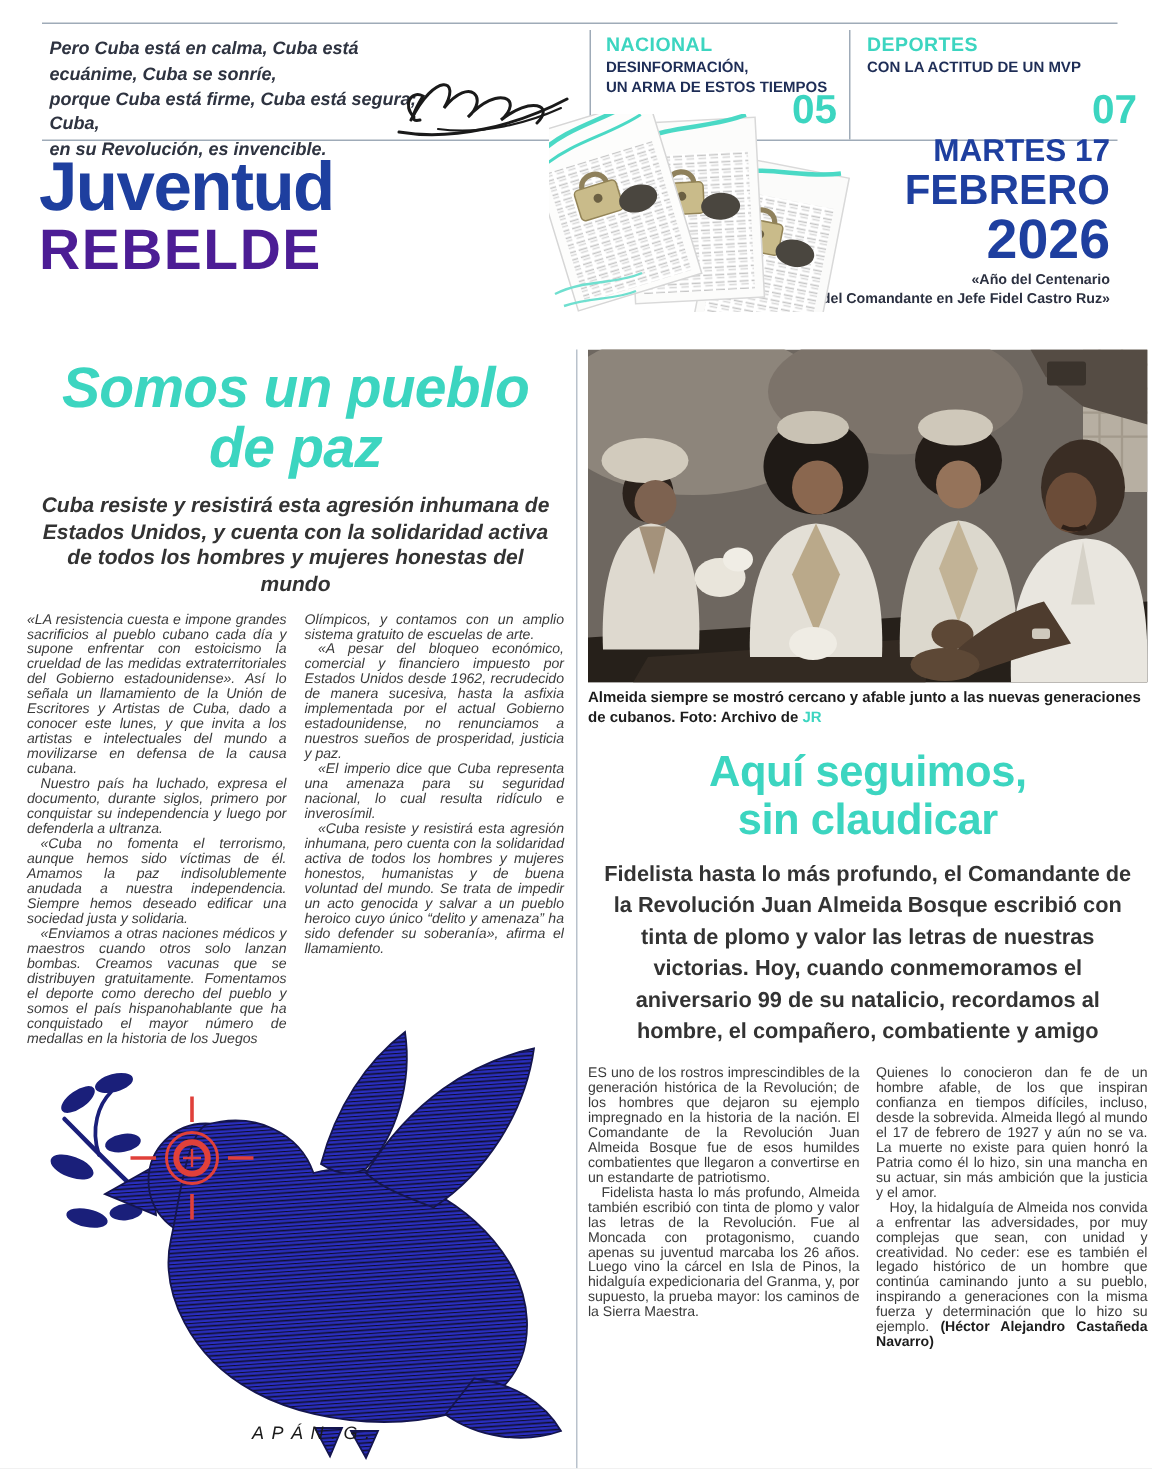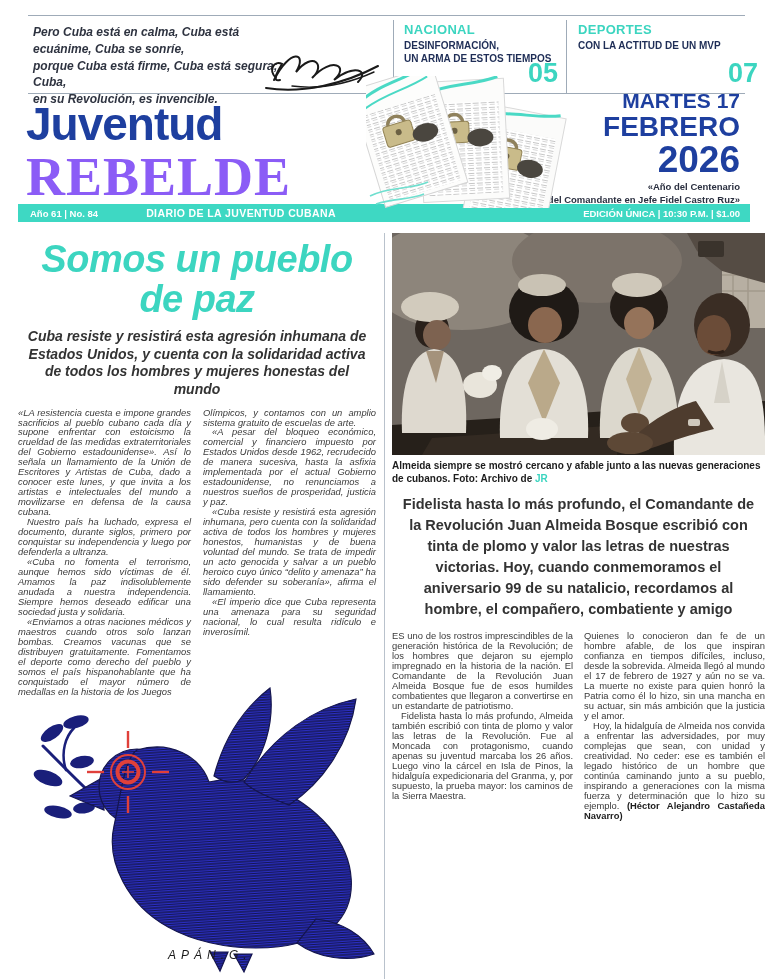--- a/index.html
+++ b/index.html
@@ -14,21 +14,21 @@
   .fidel-sig{position:absolute;left:262px;top:40px;}
 
   
   .teaser{position:absolute;top:22px;width:150px;}
   .teaser .sec{font-size:13px;font-weight:bold;color:#3cd5c0;letter-spacing:.3px;}
   .teaser .tit{font-size:10px;font-weight:bold;color:#1e2d56;line-height:1.25;margin-top:3px;white-space:pre-line;}
   .pagenum{position:absolute;top:58px;width:58px;text-align:right;font-size:27px;font-weight:bold;color:#3cd5c0;}
 
   
   .brand1{position:absolute;left:26px;top:97px;font-size:46px;font-weight:bold;color:#1e3f9f;letter-spacing:-1px;}
-  .brand2{position:absolute;left:26px;top:146px;font-size:54px;font-weight:bold;color:#8b5cf6;letter-spacing:1px;font-family:Liberation Serif, serif;}
+  .brand2{position:absolute;left:26px;top:146px;font-size:38px;font-weight:bold;color:#4c1d95;letter-spacing:1px;}
   .fan{position:absolute;left:366px;top:76px;z-index:2;}
   .dateblock{position:absolute;left:430px;top:89px;width:310px;text-align:right;color:#1e3f9f;}
   .dateblock .d1{font-size:21px;font-weight:bold;line-height:1.15;}
   .dateblock .d2{font-size:28px;font-weight:bold;line-height:1.0;}
   .dateblock .d3{font-size:37px;font-weight:bold;line-height:1.0;}
   .dateblock .slogan{font-size:9.5px;font-weight:bold;color:#2b3040;line-height:1.35;margin-top:3px;white-space:pre-line;}
 
   
   .edition-bar{position:absolute;left:18px;top:204px;width:732px;height:18px;background:#3ed8c3;
                display:flex;align-items:center;color:#fff;font-weight:bold;z-index:1;}
@@ -143,43 +143,38 @@
   </div>
 
   <div class="dateblock">
     <div class="d1">MARTES 17</div>
     <div class="d2">FEBRERO</div>
     <div class="d3">2026</div>
     <div class="slogan">«Año del Centenario
 del Comandante en Jefe Fidel Castro Ruz»</div>
   </div>
 
-  <div class="edition-bar">
-    <span class="issue">Año 61 | No. 84</span>
-    <span class="tagline">DIARIO DE LA JUVENTUD CUBANA</span>
-    <span class="edition">EDICIÓN ÚNICA | 10:30 P.M. | $1.00</span>
-  </div>
 
   <div class="divider-v"></div>
 
   <div class="left-article">
     <h1><span>Somos un pueblo</span><br><span>de paz</span></h1>
     <p class="deck">Cuba resiste y resistirá esta agresión inhumana de Estados Unidos, y cuenta con la solidaridad activa de todos los hombres y mujeres honestas del mundo</p>
     <div class="cols">
       <div class="col">
         <p>«LA resistencia cuesta e impone grandes sacrificios al pueblo cubano cada día y supone enfrentar con estoicismo la crueldad de las medidas extraterritoriales del Gobierno estadounidense». Así lo señala un llamamiento de la Unión de Escritores y Artistas de Cuba, dado a conocer este lunes, y que invita a los artistas e intelectuales del mundo a movilizarse en defensa de la causa cubana.</p>
         <p>Nuestro país ha luchado, expresa el documento, durante siglos, primero por conquistar su independencia y luego por defenderla a ultranza.</p>
         <p>«Cuba no fomenta el terrorismo, aunque hemos sido víctimas de él. Amamos la paz indisolublemente anudada a nuestra independencia. Siempre hemos deseado edificar una sociedad justa y solidaria.</p>
         <p>«Enviamos a otras naciones médicos y maestros cuando otros solo lanzan bombas. Creamos vacunas que se distribuyen gratuitamente. Fomentamos el deporte como derecho del pueblo y somos el país hispanohablante que ha conquistado el mayor número de medallas en la historia de los Juegos</p>
       </div>
       <div class="col">
         <p>Olímpicos, y contamos con un amplio sistema gratuito de escuelas de arte.</p>
         <p>«A pesar del bloqueo económico, comercial y financiero impuesto por Estados Unidos desde 1962, recrudecido de manera sucesiva, hasta la asfixia implementada por el actual Gobierno estadounidense, no renunciamos a nuestros sueños de prosperidad, justicia y paz.</p>
+        <p>«El imperio dice que Cuba representa una amenaza para su seguridad nacional, lo cual resulta ridículo e inverosímil.</p>
         <p>«Cuba resiste y resistirá esta agresión inhumana, pero cuenta con la solidaridad activa de todos los hombres y mujeres honestos, humanistas y de buena voluntad del mundo. Se trata de impedir un acto genocida y salvar a un pueblo heroico cuyo único “delito y amenaza” ha sido defender su soberanía», afirma el llamamiento.</p>
-        <p>«El imperio dice que Cuba representa una amenaza para su seguridad nacional, lo cual resulta ridículo e inverosímil.</p>
       </div>
     </div>
 
     <div class="dove">
       <svg width="357" height="295" viewBox="0 0 357 295">
         <defs>
           <pattern id="hatch" width="6" height="5" patternUnits="userSpaceOnUse" patternTransform="rotate(-4)">
             <rect width="6" height="5" fill="#2a2ec0"></rect>
             <line x1="0" y1="1" x2="6" y2="1" stroke="#10102e" stroke-width="1.1"></line>
             <line x1="0" y1="3.5" x2="6" y2="3.5" stroke="#0c0c26" stroke-width="0.7"></line>
@@ -265,20 +260,21 @@
         <path d="M316,118 q8,4 16,0" stroke="#2e2018" stroke-width="3" fill="none"></path>
         <path d="M282,222 C280,160 298,128 332,126 C366,128 374,160 373,222 Z" fill="#e9e6df"></path>
         <path d="M330,128 L322,170 L338,170 Z" fill="#d6d2c8"></path>
         <path d="M240,206 C262,184 288,172 304,168 L322,196 C296,202 268,212 252,218 Z" fill="#4e3c2e"></path>
         <ellipse cx="238" cy="210" rx="23" ry="11" fill="#5d4836"></ellipse>
         <rect x="296" y="186" width="12" height="7" rx="2" fill="#cfc9bd"></rect>
       </svg>
     </div>
     <p class="caption"><span>Almeida siempre se mostró cercano y afable junto a las nuevas generaciones de cubanos. Foto: Archivo de </span><span class="jr">JR</span></p>
 
+    <h2><span>Aquí seguimos,</span><br><span>sin claudicar</span></h2>
     <p class="deck">Fidelista hasta lo más profundo, el Comandante de la Revolución Juan Almeida Bosque escribió con tinta de plomo y valor las letras de nuestras victorias. Hoy, cuando conmemoramos el aniversario 99 de su natalicio, recordamos al hombre, el compañero, combatiente y amigo</p>
 
     <div class="cols">
       <div class="col">
         <p>ES uno de los rostros imprescindibles de la generación histórica de la Revolución; de los hombres que dejaron su ejemplo impregnado en la historia de la nación. El Comandante de la Revolución Juan Almeida Bosque fue de esos humildes combatientes que llegaron a convertirse en un estandarte de patriotismo.</p>
         <p>Fidelista hasta lo más profundo, Almeida también escribió con tinta de plomo y valor las letras de la Revolución. Fue al Moncada con protagonismo, cuando apenas su juventud marcaba los 26 años. Luego vino la cárcel en Isla de Pinos, la hidalguía expedicionaria del Granma, y, por supuesto, la prueba mayor: los caminos de la Sierra Maestra.</p>
       </div>
       <div class="col">
         <p>Quienes lo conocieron dan fe de un hombre afable, de los que inspiran confianza en tiempos difíciles, incluso, desde la sobrevida. Almeida llegó al mundo el 17 de febrero de 1927 y aún no se va. La muerte no existe para quien honró la Patria como él lo hizo, sin una mancha en su actuar, sin más ambición que la justicia y el amor.</p>
         <p><span>Hoy, la hidalguía de Almeida nos convida a enfrentar las adversidades, por muy complejas que sean, con unidad y creatividad. No ceder: ese es también el legado histórico de un hombre que continúa caminando junto a su pueblo, inspirando a generaciones con la misma fuerza y determinación que lo hizo su ejemplo. </span><span class="byline">(Héctor Alejandro Castañeda Navarro)</span></p>

